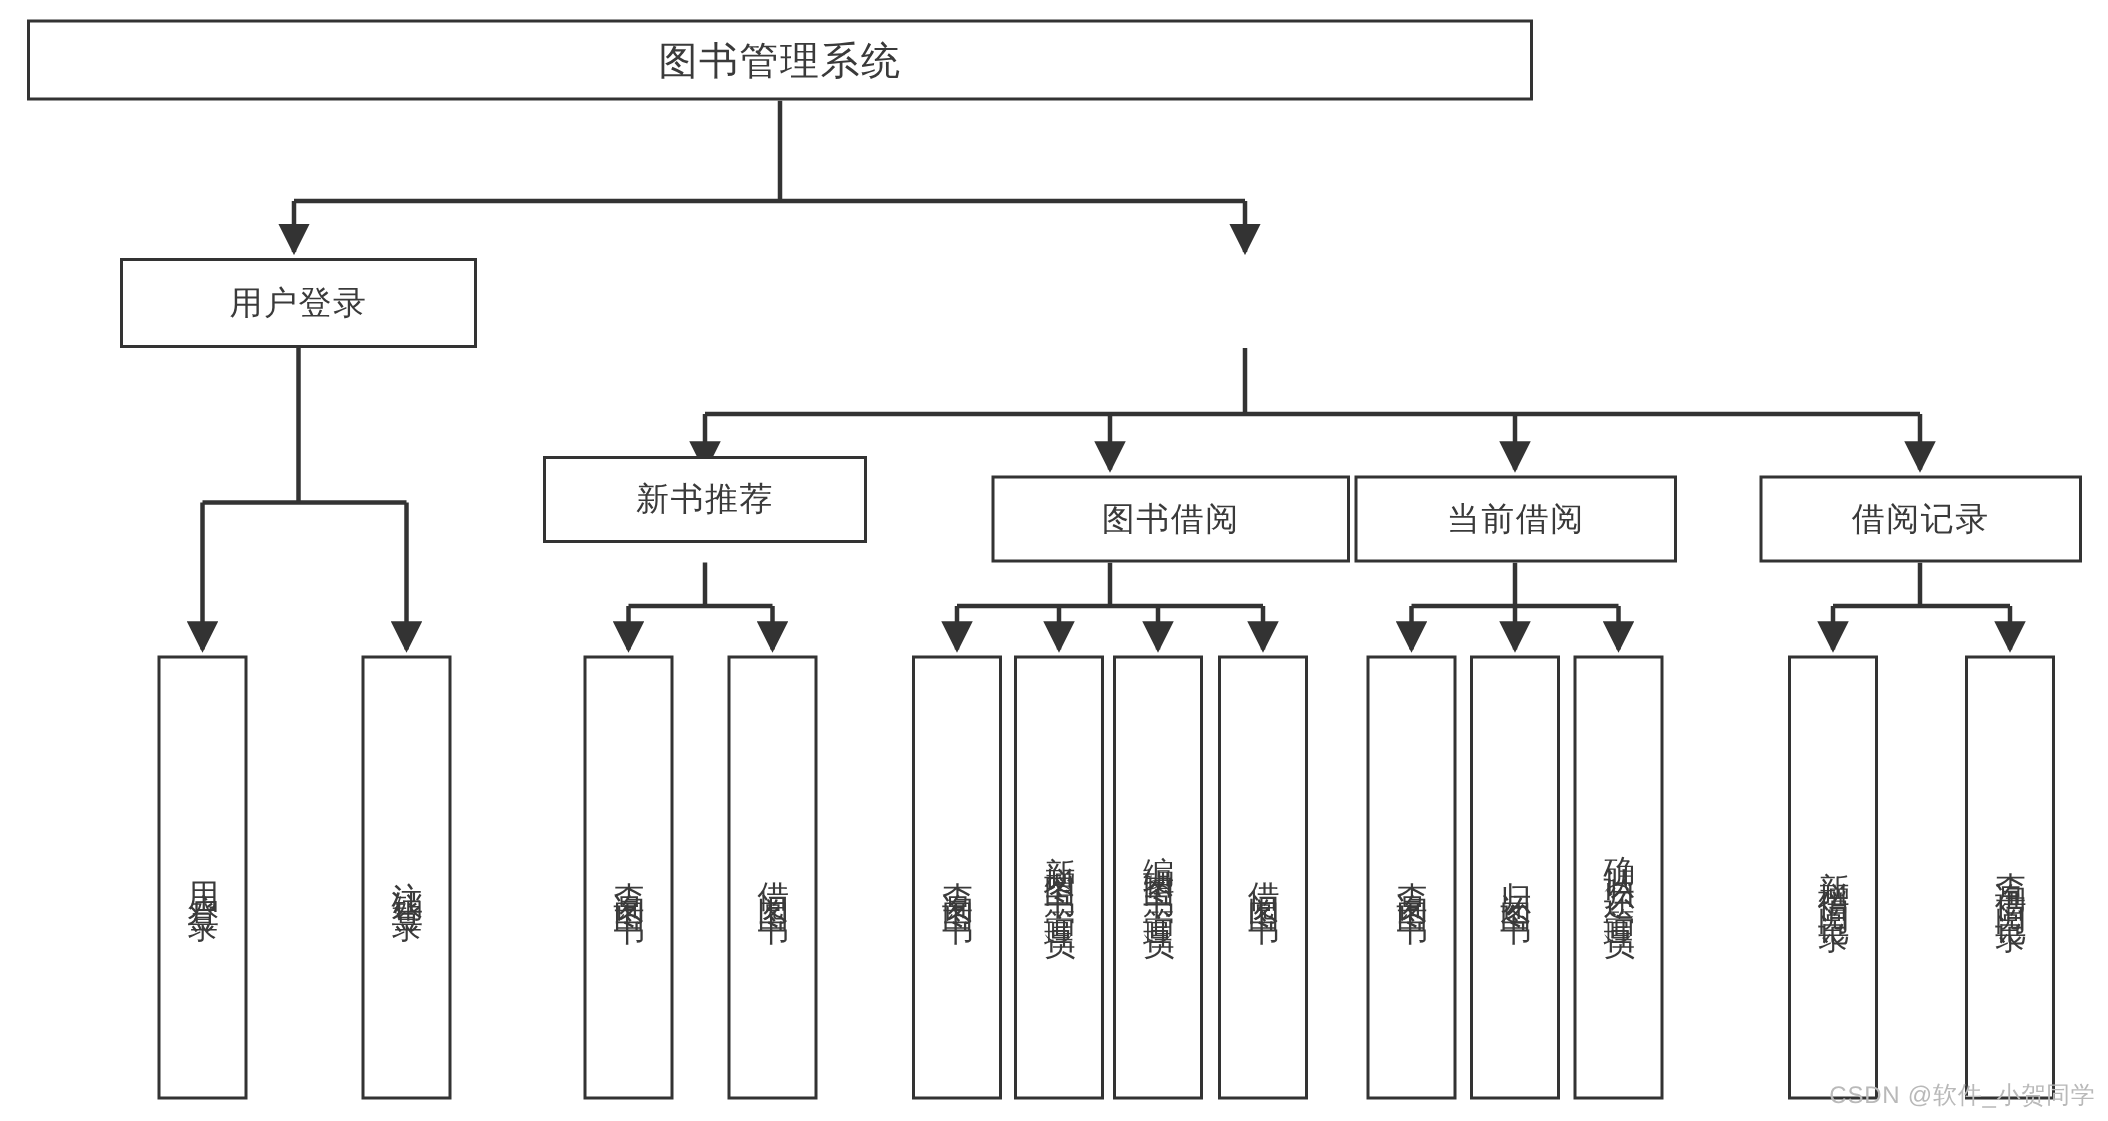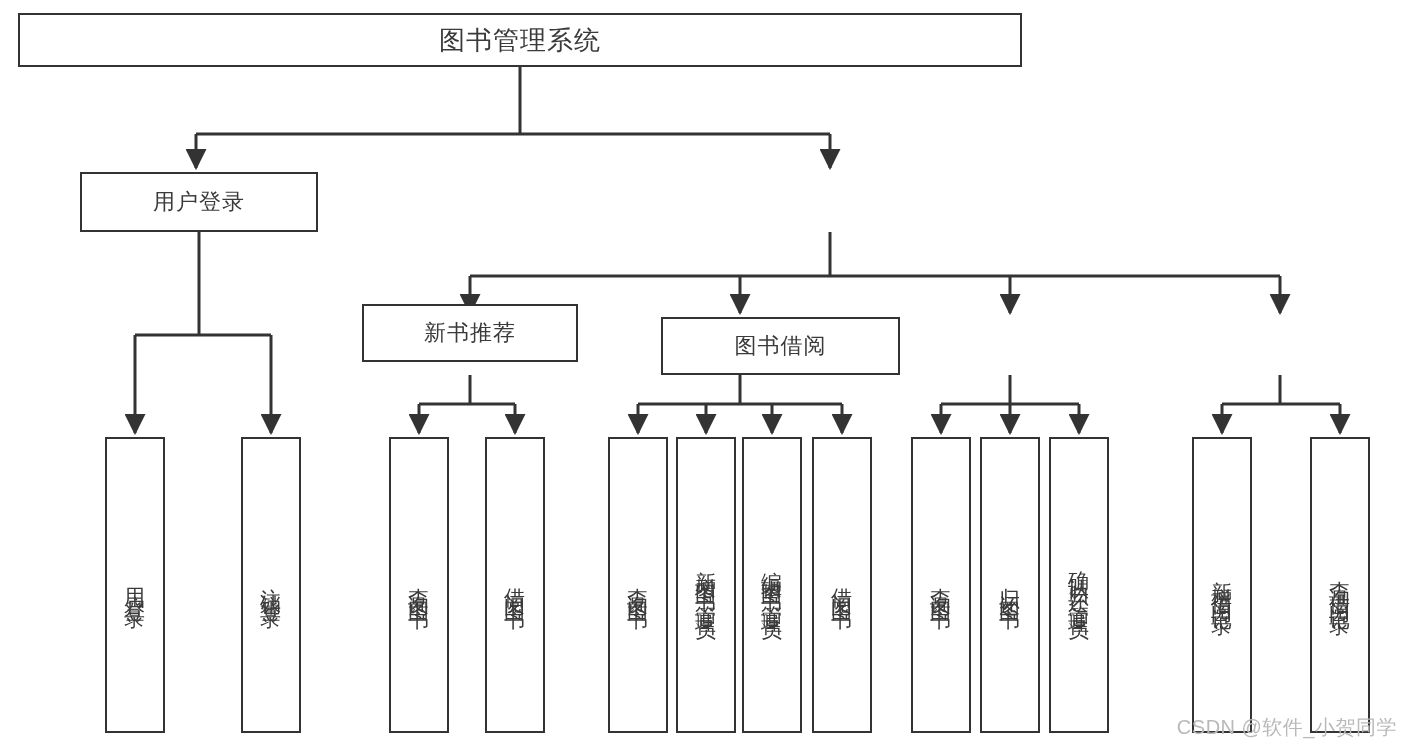--- a/index.html
+++ b/index.html
@@ -53,21 +53,21 @@
   }
   .node.v .vtext {
     writing-mode: vertical-rl;
     text-orientation: upright;
     white-space: nowrap;
   }
   .watermark {
     position: absolute;
     right: 8px;
     bottom: 6px;
-    font-size: 20px;
+    font-size: 16px;
     color: #b9b9b9;
     letter-spacing: 0.5px;
     white-space: nowrap;
   }
 </style>
 </head>
 <body>
 
 <div id="canvas">
 
@@ -121,20 +121,22 @@
 
     </g>
   </svg>
 
   <div class="node root" style="left:18px; top:13px; width:1004px; height:54px;">图书管理系统</div>
 
   <div class="node h" style="left:80px; top:172px; width:238px; height:60px;">用户登录</div>
 
   <div class="node h" style="left:362px; top:304px; width:216px; height:58px;">新书推荐</div>
   <div class="node h" style="left:661px; top:317px; width:239px; height:58px;">图书借阅</div>
+  <div class="node h" style="left:903px; top:317px; width:215px; height:58px;">当前借阅</div>
+  <div class="node h" style="left:1173px; top:317px; width:215px; height:58px;">借阅记录</div>
 
   <div class="node v" style="left:105px; top:437px; width:60px; height:296px;">
     <span class="vtext">用户登录</span>
   </div>
   <div class="node v" style="left:241px; top:437px; width:60px; height:296px;">
     <span class="vtext">注销登录</span>
   </div>
 
   <div class="node v" style="left:389px; top:437px; width:60px; height:296px;">
     <span class="vtext">查询图书</span>

